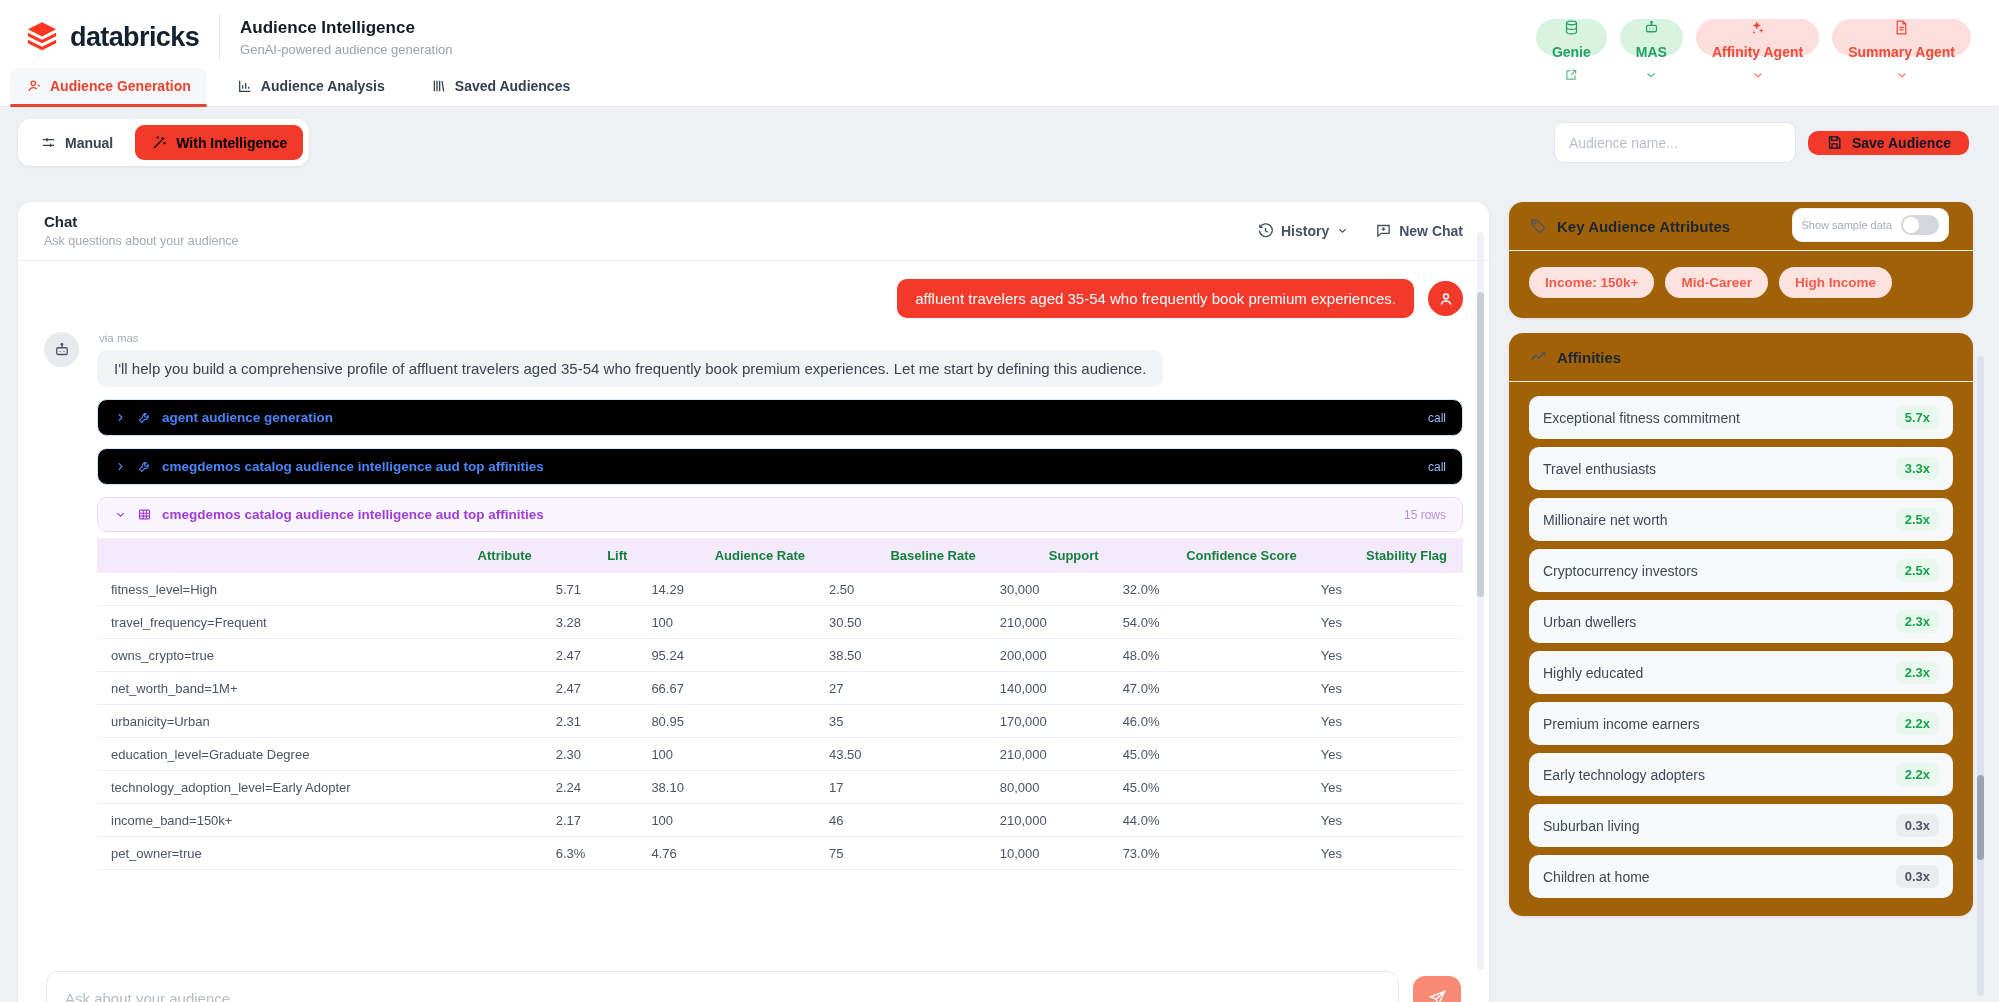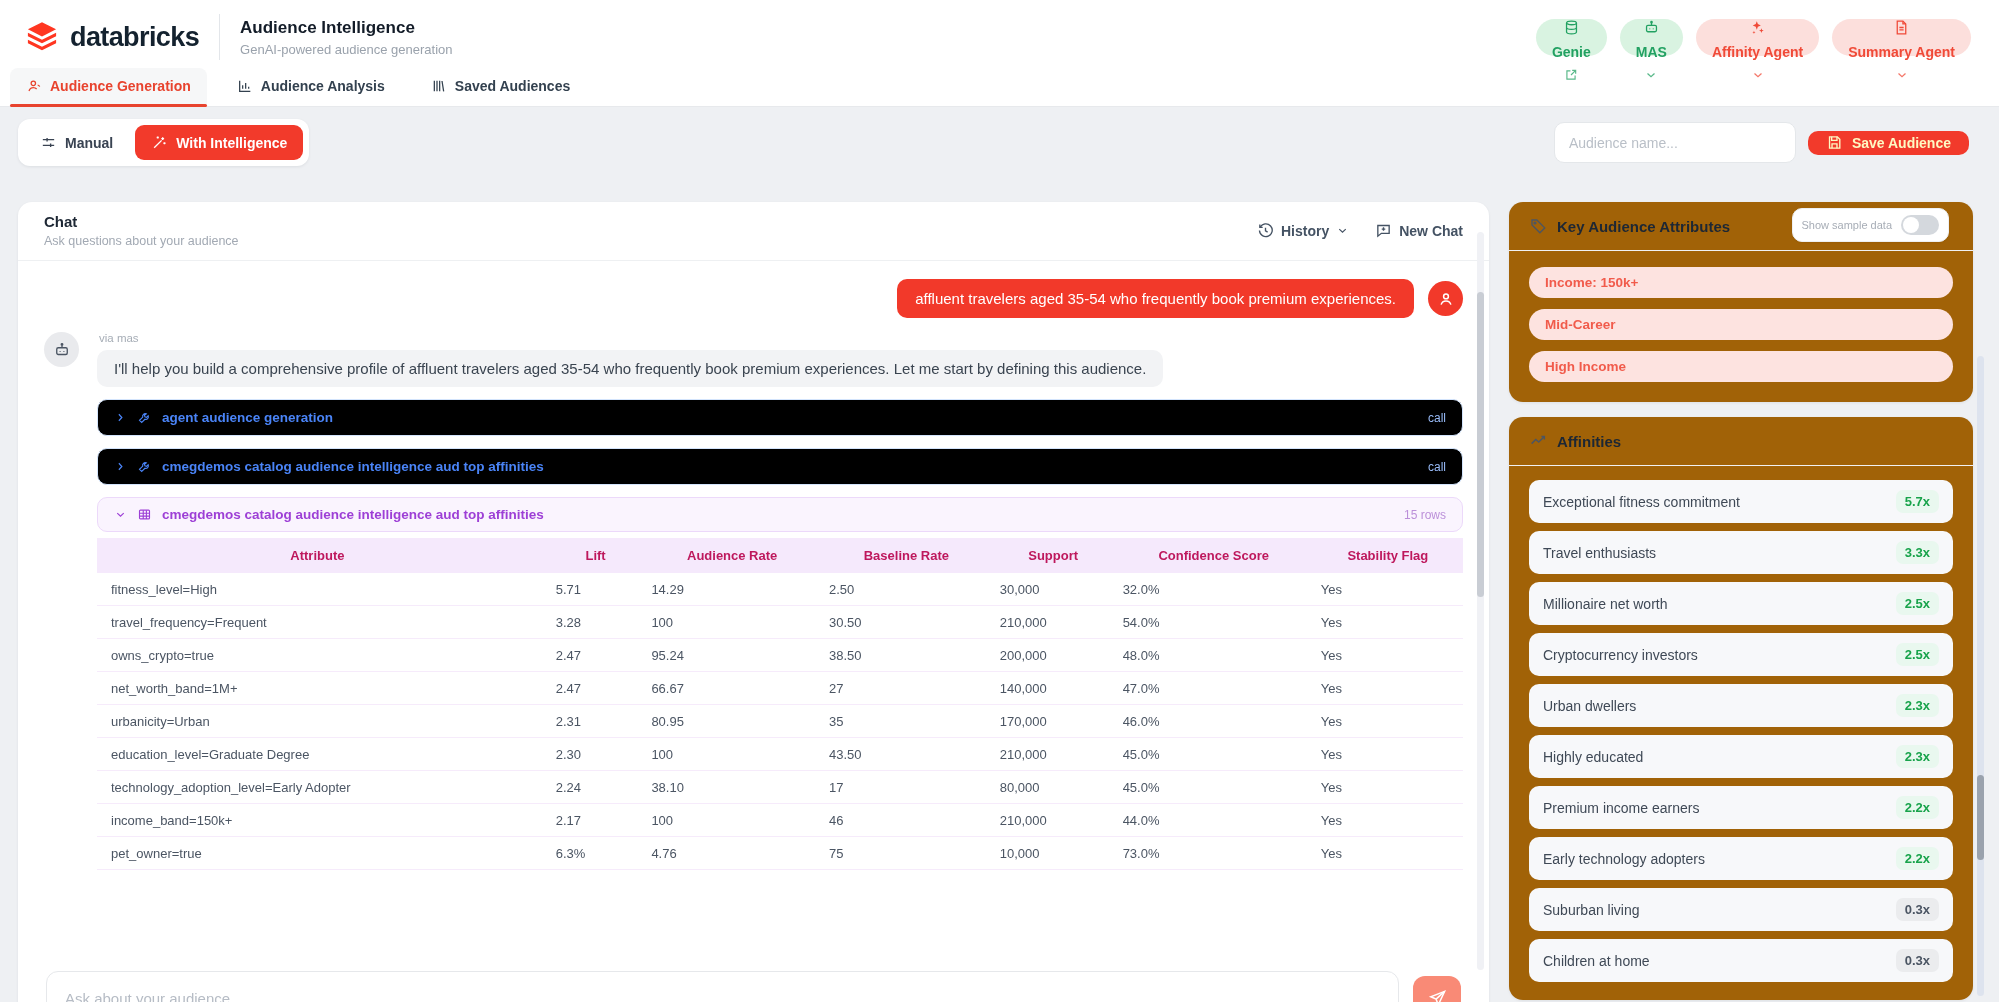--- a/index.html
+++ b/index.html
@@ -23,25 +23,25 @@
 
   .tabs { display:flex; align-items:flex-end; padding:0 0 0 10px; border-bottom:1px solid #e7e9ec; gap:14px; }
   .tab { display:flex; align-items:center; gap:8px; font-size:14px; font-weight:600; color:#33414f; padding:10px 16px 12px; cursor:pointer; position:relative; border-radius:8px 8px 0 0; }
   .tab.active { color:#e8432e; background:#f6f7f8; }
   .tab.active::after { content:""; position:absolute; left:0; right:0; bottom:-1px; height:3px; background:#e8432e; border-radius:2px; }
 
   
   .toolbar { display:flex; justify-content:space-between; align-items:center; margin:12px 30px 0 18px; }
   .mode-switch { background:#fff; border-radius:12px; padding:6px; display:flex; gap:6px; box-shadow:0 1px 3px rgba(16,24,40,.08); }
   .mode-btn { display:flex; align-items:center; gap:8px; font-size:14px; font-weight:600; border:none; border-radius:9px; padding:9px 16px; cursor:pointer; background:#fff; color:#394352; }
-  .mode-btn.active { background:#f23a2b; color:#ffffff; }
+  .mode-btn.active { background:#f23a2b; color:#000000; }
   .toolbar-right { display:flex; gap:12px; align-items:center; }
   .name-input { width:242px; height:41px; border:1px solid #e4e7ea; border-radius:10px; padding:0 14px; font-size:14px; font-family:inherit; color:#374151; background:#fff; }
   .name-input::placeholder { color:#b9bfc7; }
-  .save-btn { display:flex; align-items:center; gap:9px; height:24px; padding:0 18px; background:#f23a2b; color:#fef9c3; border:none; border-radius:10px; font-size:14px; font-weight:700; cursor:pointer; }
+  .save-btn { display:flex; align-items:center; gap:9px; height:24px; padding:0 18px; background:#f23a2b; color:#0f172a; border:none; border-radius:10px; font-size:14px; font-weight:700; cursor:pointer; }
 
   
   .main { display:flex; gap:20px; margin:36px 26px 0 18px; align-items:flex-start; }
 
   .chat-card { flex:1; background:#fff; border-radius:14px; box-shadow:0 1px 3px rgba(16,24,40,.07); overflow:hidden; }
   .chat-head { display:flex; align-items:center; justify-content:space-between; padding:11px 26px 12px; border-bottom:1px solid #eef0f2; }
   .chat-head h2 { font-size:15px; font-weight:700; color:#1d2734; }
   .chat-head .sub { font-size:12.5px; color:#a2a9b3; margin-top:4px; }
   .chat-head-actions { display:flex; align-items:center; gap:26px; color:#445263; font-size:14px; font-weight:600; }
   .chat-head-actions .hbtn { display:flex; align-items:center; gap:7px; cursor:pointer; }
@@ -60,39 +60,39 @@
   .bubble { background:#f2f3f5; color:#3a4450; font-size:15px; padding:10px 17px; border-radius:10px; width:fit-content; margin-bottom:12px; }
 
   .toolcall { display:flex; align-items:center; gap:10px; background:#000000; border:1px solid #d3e4fc; border-radius:10px; padding:10px 16px; margin-bottom:12px; color:#4a84f7; font-size:13.5px; font-weight:600; cursor:pointer; }
   .toolcall .status { margin-left:auto; color:#98bbf8; font-size:12px; font-weight:400; }
   .toolcall .chev { color:#4a84f7; }
 
   .result-band { display:flex; align-items:center; gap:10px; background:#faf4fe; border:1px solid #ecd9fa; border-radius:10px; padding:9px 16px; margin-bottom:6px; color:#9d3fd6; font-size:13.5px; font-weight:600; cursor:pointer; }
   .result-band .rows { margin-left:auto; color:#bb8fd9; font-size:12px; font-weight:400; }
 
   table.aff { width:100%; border-collapse:collapse; font-size:13px; }
-  table.aff th { background:#f5e9fc; color:#be185d; font-weight:700; text-align:center; padding:10px 24px; }
+  table.aff th { background:#f5e9fc; color:#15803d; font-weight:700; text-align:right; padding:10px 16px; }
   table.aff td { color:#4b5563; padding:8.5px 8px; border-bottom:1px solid #f6ebfb; }
   table.aff th:first-child, table.aff td:first-child { padding-left:14px; }
   col.c-attr{width:33%} col.c-lift{width:7%} col.c-ar{width:13%} col.c-br{width:12.5%} col.c-sup{width:9%} col.c-cs{width:14.5%} col.c-sf{width:11%}
 
   .chat-inputrow { display:flex; align-items:center; gap:14px; padding:10px 28px 14px; }
   .ask-input { flex:1; height:55px; border:1px solid #e6e8eb; border-radius:12px; padding:0 18px; font-size:15px; font-family:inherit; color:#374151; }
   .ask-input::placeholder { color:#b6bcc5; }
   .send-btn { width:48px; height:46px; border:none; border-radius:12px; background:#f98a76; color:#fff; display:flex; align-items:center; justify-content:center; cursor:pointer; }
 
   
   .sidebar { width:464px; display:flex; flex-direction:column; gap:15px; }
   .card { background:#a16207; border-radius:14px; box-shadow:0 1px 3px rgba(16,24,40,.07); position:relative; }
   .card-head { display:flex; align-items:center; gap:10px; padding:15px 20px; border-bottom:1px solid #f0f1f3; font-size:15px; font-weight:700; color:#1d2734; }
   .sample-box { position:absolute; top:6px; right:24px; background:#fff; border:1px solid #eef0f2; border-radius:10px; box-shadow:0 1px 2px rgba(16,24,40,.05); padding:6px 9px; display:flex; align-items:center; gap:9px; }
   .sample-box .lbl { font-size:11px; color:#a7adb6; }
   .toggle { width:38px; height:20px; border-radius:10px; background:#d4d8dd; position:relative; cursor:pointer; }
   .toggle .knob { position:absolute; left:2px; top:2px; width:16px; height:16px; border-radius:50%; background:#fff; }
-  .chips { display:flex; gap:11px; padding:16px 20px 20px; flex-wrap:wrap;flex-direction:column; }
+  .chips { display:flex; gap:11px; padding:16px 20px 20px; flex-wrap:wrap; }
   .chip { background:#fde3e0; color:#f15b4b; font-size:13.5px; font-weight:600; padding:8px 16px; border-radius:17px; }
 
   .aff-list { padding:14px 20px 18px; display:flex; flex-direction:column; gap:8px; }
   .aff-item { background:#f7f8fa; border-radius:10px; padding:10px 14px; display:flex; align-items:center; justify-content:space-between; }
   .aff-item .name { font-size:14px; color:#3f4956; }
   .badge { font-size:13px; font-weight:700; padding:4px 9px; border-radius:7px; }
   .badge[data-tone="green"] { color:#18a34b; background:#e9f8ef; }
   .badge[data-tone="gray"]  { color:#4b5563; background:#ebecee; }
 
   

